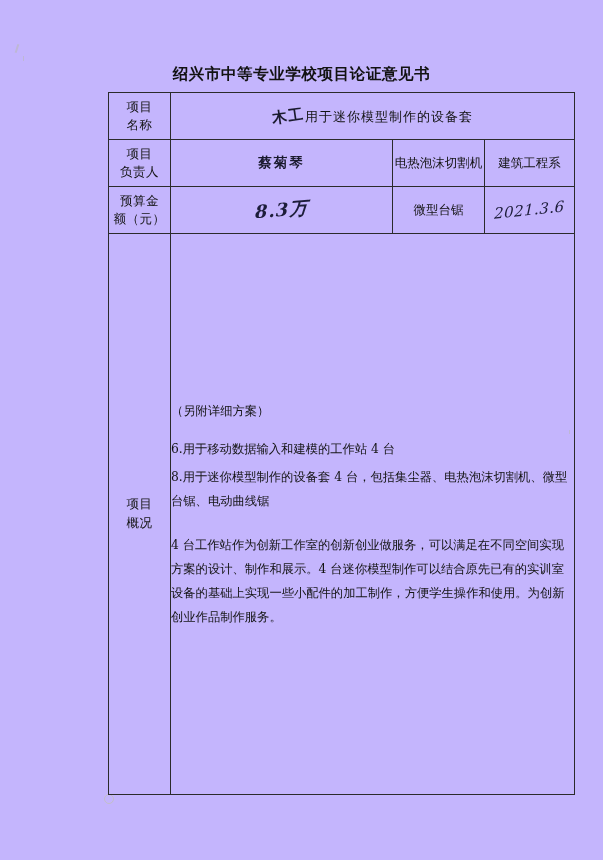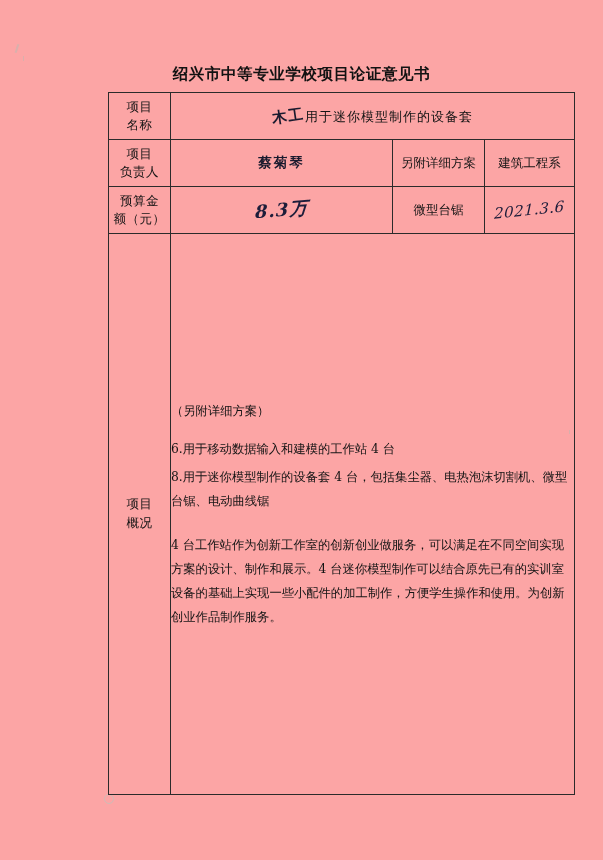--- a/index.html
+++ b/index.html
@@ -11,21 +11,21 @@
     width: 603px;
     height: 860px;
     font-family: "DejaVu Sans", "Liberation Sans", sans-serif;
     color: #1b1b1b;
     position: relative;
     overflow: hidden;
   }
   .page {
     position: absolute;
     inset: 0;
-    background: #fca5a5;
+    background: #c4b5fd;
   }
   
   .speckle {
     position: absolute;
     background: #b9b9b2;
     opacity: .55;
   }
   .sp1 { left: 16px; top: 44px; width: 2px; height: 9px; transform: rotate(18deg); }
   .sp2 { left: 23px; top: 56px; width: 1px; height: 5px; }
   .sp3 { left: 104px; top: 794px; width: 8px; height: 8px; border-radius: 50%; background: transparent; border: 1px solid #c2c2ba; opacity: .8; }
@@ -160,21 +160,21 @@
     <tbody>
       <tr class="row-name">
         <td class="lbl">项目<br>名称</td>
         <td class="title-cell" colspan="3">
           <span class="hand hw-mark">木工</span><span>用于迷你模型制作的设备套</span>
         </td>
       </tr>
       <tr class="row-leader">
         <td class="lbl">项目<br>负责人</td>
         <td class="center hand hw-name">蔡菊琴</td>
-        <td class="center">另附详细方案</td>
+        <td class="center">电热泡沫切割机</td>
         <td class="center">建筑工程系</td>
       </tr>
       <tr class="row-budget">
         <td class="lbl">预算金<br>额（元）</td>
         <td class="center">
           <span class="hand hand-blue hw-amount">8.3万</span>
         </td>
         <td class="center">微型台锯</td>
         <td class="center">
           <span class="hand hand-blue hw-date">2021.3.6</span>

